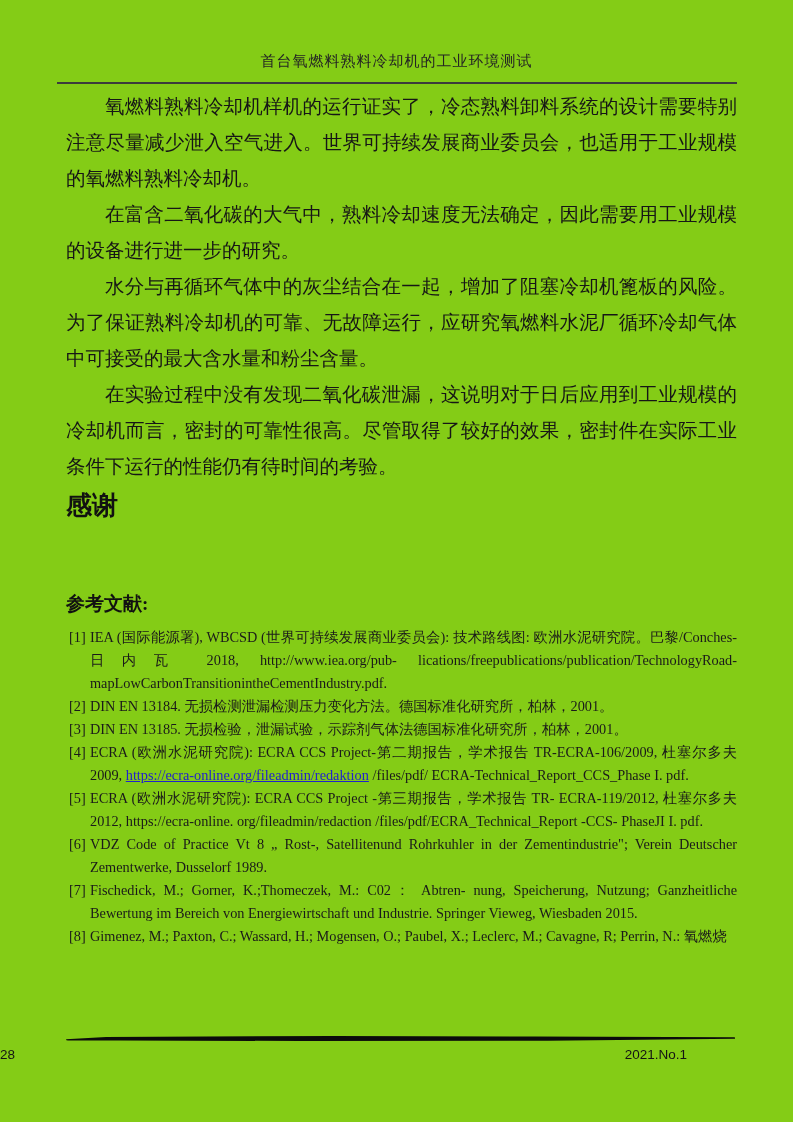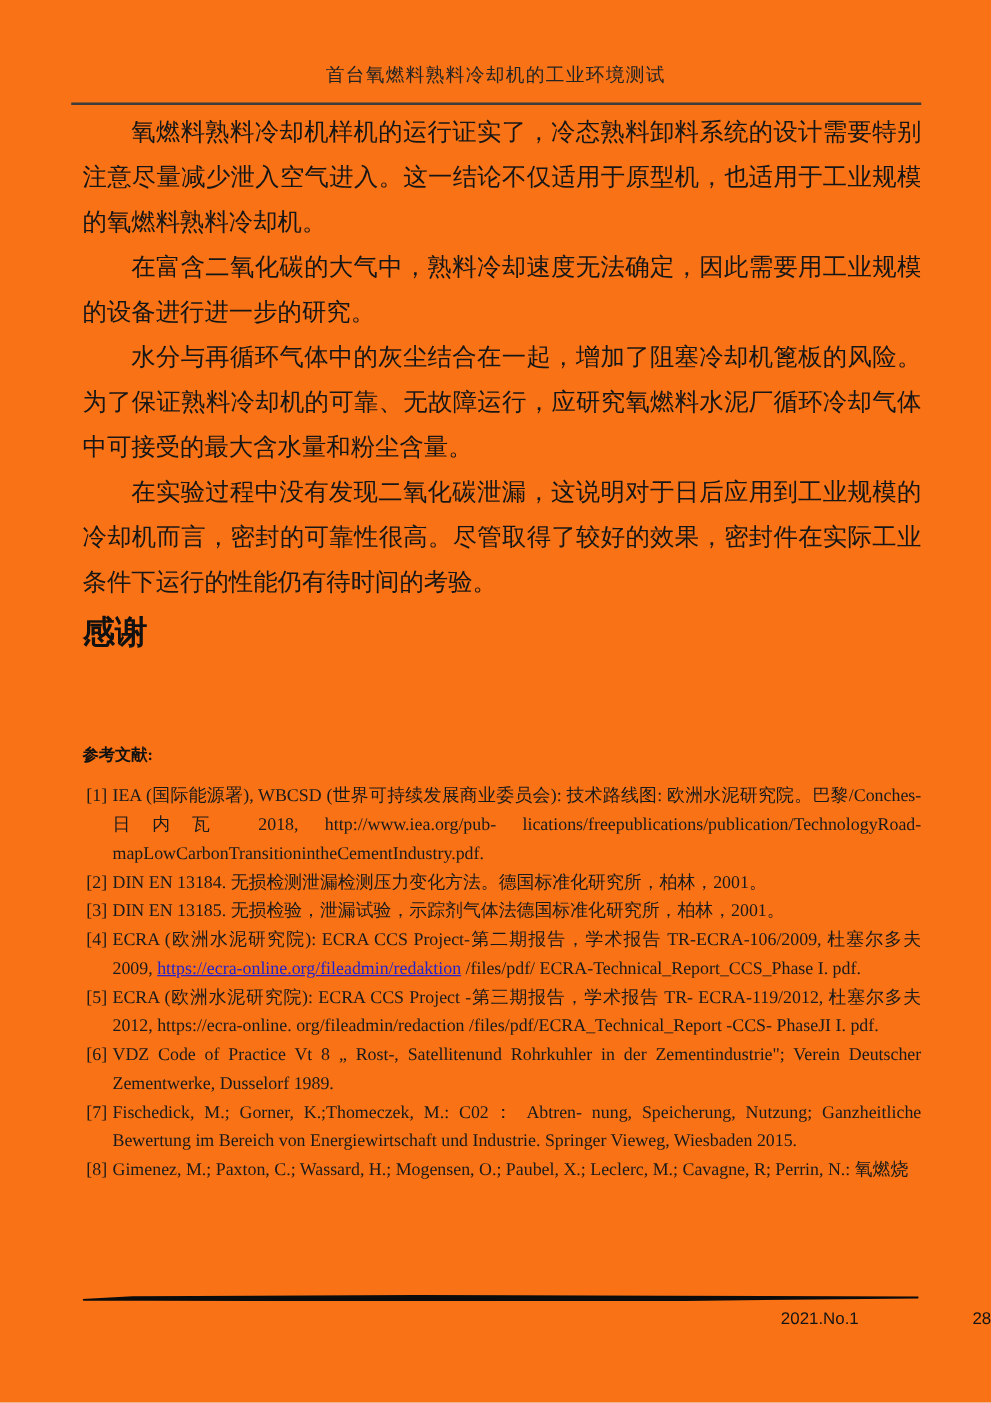--- a/index.html
+++ b/index.html
@@ -5,21 +5,21 @@
   html, body {
     margin: 0;
     padding: 0;
     background: #e8e8e8;
   }
   .page {
     position: relative;
     width: 793px;
     height: 1122px;
     margin: 0 auto;
-    background: #f97316;
+    background: #84cc16;
     font-family: "Liberation Serif", "DejaVu Serif", serif;
     color: #161616;
     overflow: hidden;
   }
   .running-header {
     padding-top: 52px;
     text-align: center;
     font-size: 15px;
     line-height: 18px;
     letter-spacing: 1px;
@@ -46,21 +46,21 @@
     font-size: 26px;
     line-height: 24px;
     font-weight: bold;
     color: #111;
   }
   .ack-block {
     padding: 6px 56px 0 66px;
   }
   .refs-heading {
     margin: 76px 0 0 66px;
-    font-size: 13px;
+    font-size: 19px;
     line-height: 20px;
     font-weight: bold;
     color: #111;
   }
   .ref-list {
     margin: 12px 56px 0 66px;
   }
   .ref-item {
     display: flex;
     font-size: 14.3px;
@@ -98,38 +98,38 @@
   }
   .footer-row {
     position: relative;
     margin-top: 5px;
     font-family: "Liberation Sans", "DejaVu Sans", sans-serif;
     font-size: 13.5px;
     line-height: 17px;
     color: #141414;
   }
   .footer-page {
-    text-align: right;
+    text-align: left;
   }
   .footer-issue {
     position: absolute;
     top: 0;
     right: 106px;
   }
 </style>
 </head>
 <body>
 
 <div class="page">
 
   <div class="running-header">首台氧燃料熟料冷却机的工业环境测试</div>
   <div class="header-rule"></div>
 
   <div class="body-block">
-    <p class="body-para">氧燃料熟料冷却机样机的运行证实了，冷态熟料卸料系统的设计需要特别注意尽量减少泄入空气进入。这一结论不仅适用于原型机，也适用于工业规模的氧燃料熟料冷却机。</p>
+    <p class="body-para">氧燃料熟料冷却机样机的运行证实了，冷态熟料卸料系统的设计需要特别注意尽量减少泄入空气进入。世界可持续发展商业委员会，也适用于工业规模的氧燃料熟料冷却机。</p>
     <p class="body-para">在富含二氧化碳的大气中，熟料冷却速度无法确定，因此需要用工业规模的设备进行进一步的研究。</p>
     <p class="body-para">水分与再循环气体中的灰尘结合在一起，增加了阻塞冷却机篦板的风险。为了保证熟料冷却机的可靠、无故障运行，应研究氧燃料水泥厂循环冷却气体中可接受的最大含水量和粉尘含量。</p>
     <p class="body-para">在实验过程中没有发现二氧化碳泄漏，这说明对于日后应用到工业规模的冷却机而言，密封的可靠性很高。尽管取得了较好的效果，密封件在实际工业条件下运行的性能仍有待时间的考验。</p>
   </div>
 
   <div class="ack-heading">感谢</div>
 
 
   <div class="refs-heading">参考文献:</div>
 

